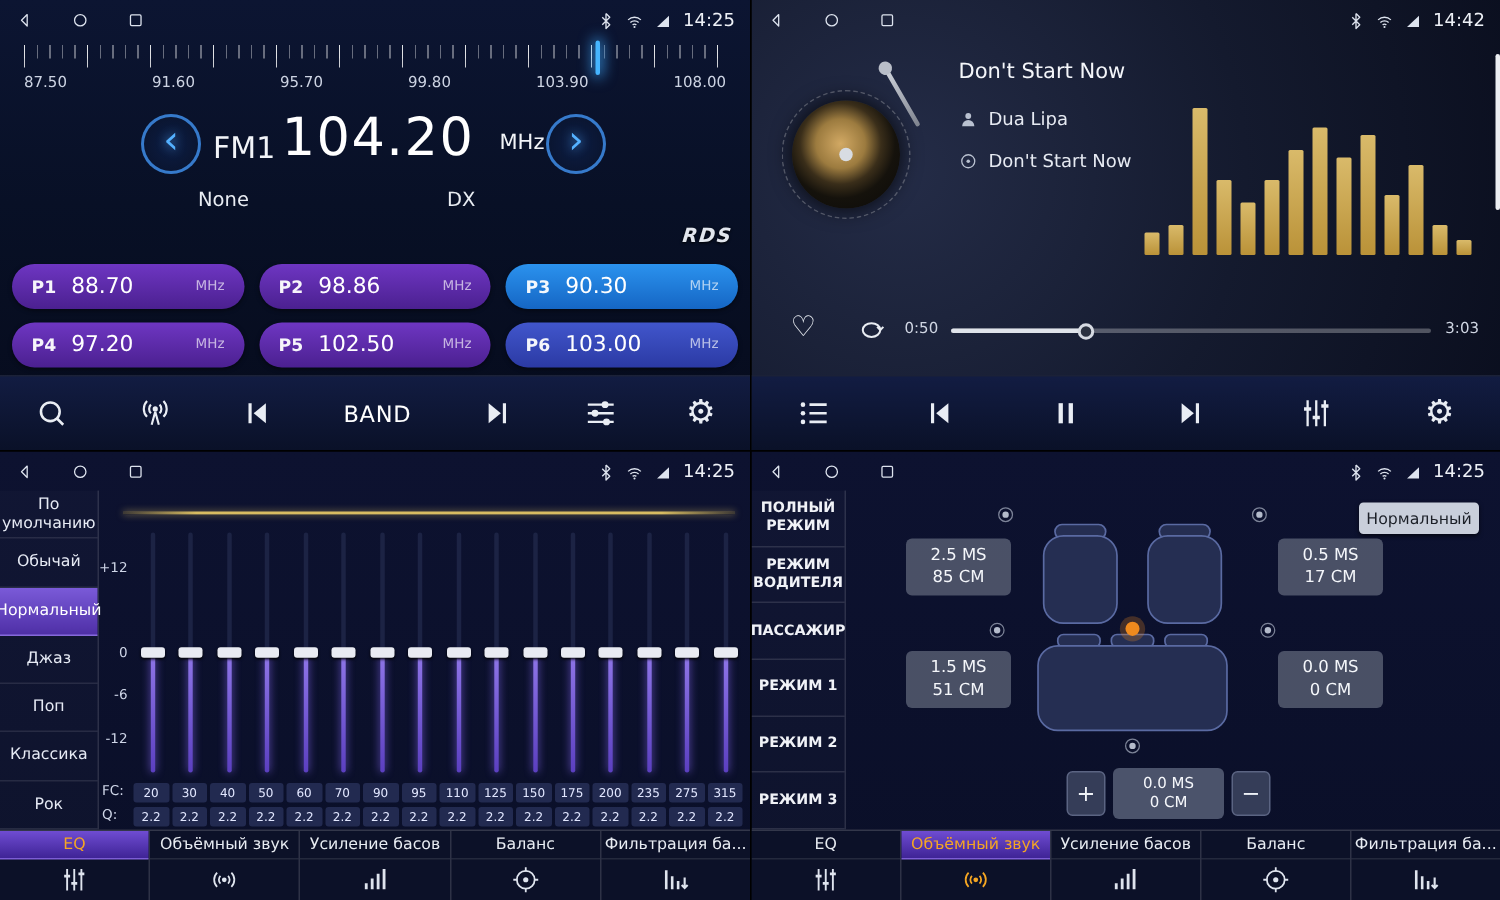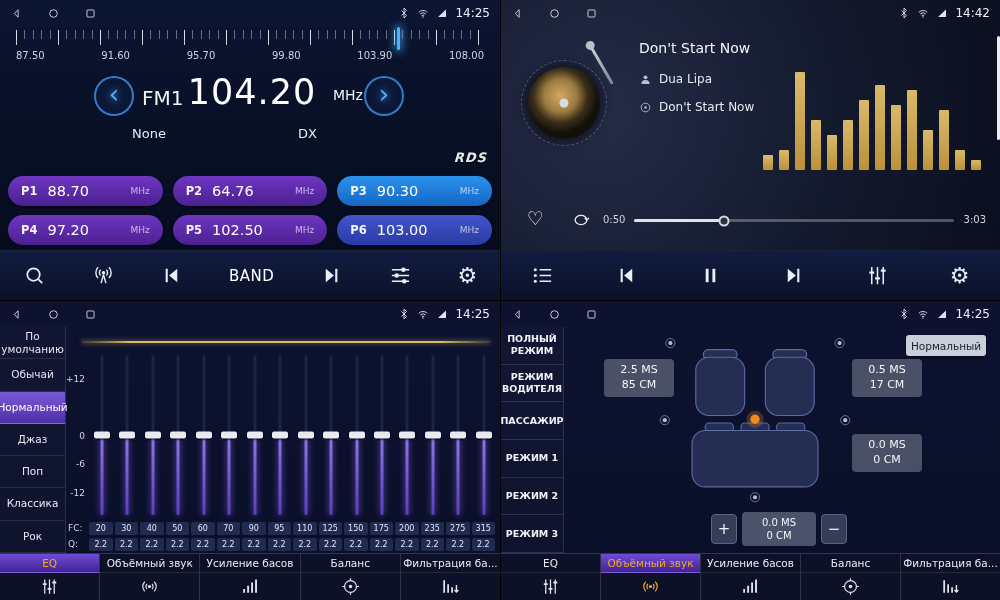--- a/index.html
+++ b/index.html
@@ -8,21 +8,21 @@
   .quad{position:relative;width:500px;height:300px;overflow:hidden;color:#e8ecf2}
   #q1{background:linear-gradient(180deg,#0c1532 0%,#081026 45%,#060b1c 100%)}
   #q2{background:radial-gradient(circle at 20% 38%,#242c47 0%,#141a2e 52%,#0a0e1e 100%);border-left:1px solid #000}
   #q3{background:linear-gradient(180deg,#0d1230 0%,#0a0f28 100%);border-top:1px solid #000}
   #q4{background:linear-gradient(180deg,#0d1230 0%,#0a0f28 100%);border-top:1px solid #000;border-left:1px solid #000}
 
   
   .statusbar{position:absolute;top:0;left:0;right:0;height:26px;display:flex;align-items:center;padding:0 10px;gap:24px;z-index:6}
   .sb-ic{display:inline-flex}
   .sb-ic svg{width:13px;height:13px;color:#dde3ee}
-  .sb-right{margin-left:auto;display:flex;gap:7px;align-items:center}
+  .sb-right{margin-left:auto;display:flex;gap:7px;align-items:flex-end}
   .sb-right .sb-ic svg{width:12px;height:12px}
   .sb-time{font-size:12px;color:#eef1f7}
 
   
   .toolbar{position:absolute;left:0;right:0;bottom:0;height:50px;display:flex;align-items:center;justify-content:space-around;background:linear-gradient(180deg,#121c42,#0a1128);border-top:1px solid rgba(255,255,255,.07)}
   .tb-ic{display:inline-flex;cursor:pointer}
   .tb-ic svg{width:23px;height:23px;color:#e9edf4}
   .gear{font-size:22px;line-height:1;color:#e9edf4;cursor:pointer}
   .band-btn{font-size:15px;letter-spacing:.5px;color:#fff;cursor:pointer}
 
@@ -281,21 +281,21 @@
     <div class="rds">RDS</div>
 
     <div id="preset-grid">
         <div class="preset purple">
        <span class="pl">P1</span>
        <span class="pf">88.70</span>
        <span class="pu">MHz</span>
      </div>
         <div class="preset purple">
        <span class="pl">P2</span>
-       <span class="pf">64.76</span>
+       <span class="pf">98.86</span>
        <span class="pu">MHz</span>
      </div>
         <div class="preset blue">
        <span class="pl">P3</span>
        <span class="pf">90.30</span>
        <span class="pu">MHz</span>
      </div>
         <div class="preset purple">
        <span class="pl">P4</span>
        <span class="pf">97.20</span>
@@ -758,20 +758,24 @@
     </svg>
 
     <div class="dbox" id="dbox-fl">
       <span>2.5 MS</span>
       <span>85 CM</span>
     </div>
     <div class="dbox" id="dbox-fr">
       <span>0.5 MS</span>
       <span>17 CM</span>
     </div>
+    <div class="dbox" id="dbox-rl">
+      <span>1.5 MS</span>
+      <span>51 CM</span>
+    </div>
     <div class="dbox" id="dbox-rr">
       <span>0.0 MS</span>
       <span>0 CM</span>
     </div>
 
     <div class="center-ctrl">
       <div class="ctrl-btn">+</div>
       <div class="ctrl-box">
         <span>0.0 MS</span>
         <span>0 CM</span>

